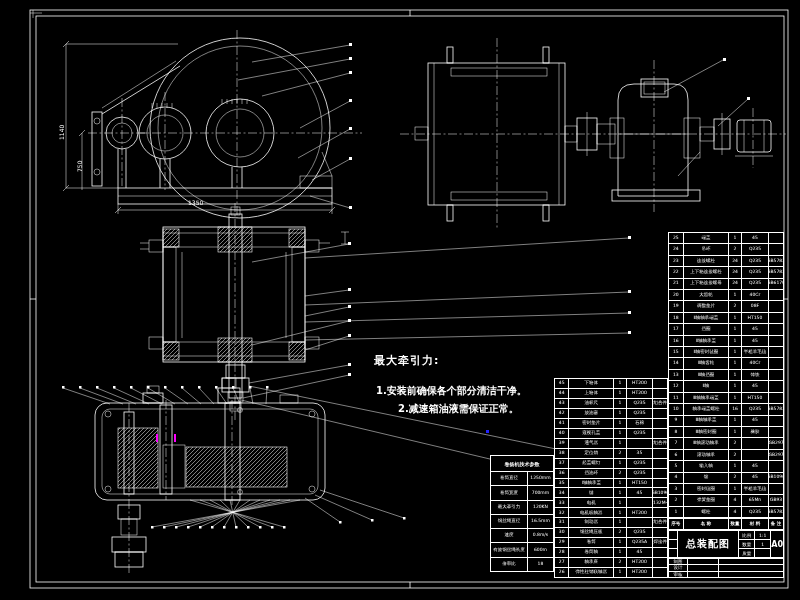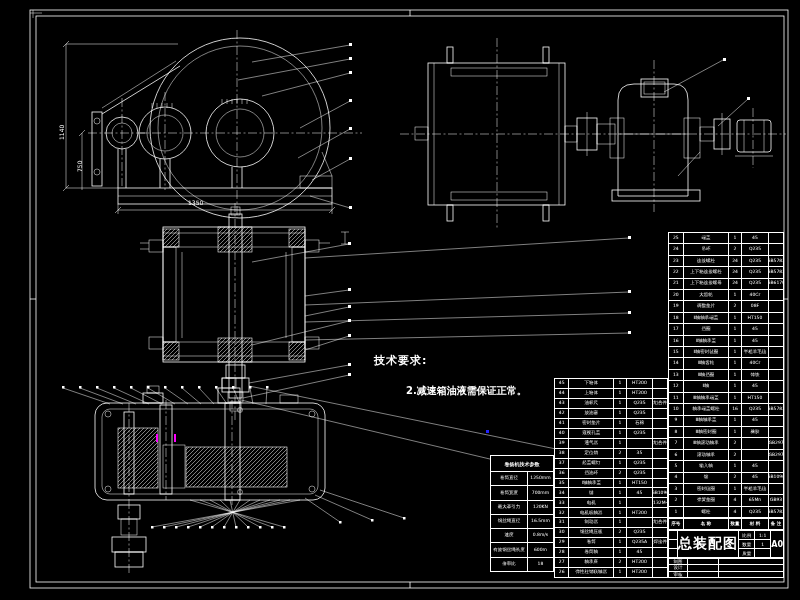--- a/index.html
+++ b/index.html
@@ -26,32 +26,32 @@
   .bom .td:nth-child(5){width:13%;}
   
   .ptbl .td:nth-child(1){width:58%;white-space:normal;text-align:center;}
   .ptbl .td:nth-child(2){width:42%;}
   .ptitle{border-bottom:.5px solid #fff;font-size:5px;font-weight:bold;display:flex;align-items:center;
           justify-content:center;height:15px;flex:none;}
   
   .techreq{position:absolute;left:374px;top:353px;width:205px;font-weight:bold;}
   .techreq .t{font-size:11px;margin-bottom:16px;letter-spacing:1px;}
   .techreq .i{font-size:10px;margin-bottom:4px;white-space:nowrap;}
-  .ind1{margin-left:2px;}.ind2{margin-left:32px;}.ind3{margin-left:30px;}
+  .ind1{margin-left:2px;}.ind2{margin-left:24px;}.ind3{margin-left:30px;}
   
   .dim{position:absolute;font-size:6px;color:#fff;white-space:nowrap;}
   .rot{transform:rotate(-90deg);transform-origin:left top;}
   
   .titleblock{position:absolute;left:668px;top:530px;width:116px;height:48px;border:1px solid #fff;
               box-sizing:border-box;display:flex;flex-direction:column;background:#000;}
   .tb-top{display:flex;height:26px;border-bottom:.5px solid #fff;}
   .tb-mini{width:8px;display:flex;flex-direction:column;border-right:.5px solid #fff;}
   .tb-mini div{flex:1;border-top:.5px solid #fff;}
   .tb-mini div:first-child{border-top:none;}
-  .tb-title{width:62px;display:flex;align-items:center;justify-content:center;font-size:14px;
+  .tb-title{width:62px;display:flex;align-items:center;justify-content:center;font-size:10px;
             font-weight:bold;letter-spacing:1px;border-right:.5px solid #fff;}
   .tb-grid{width:32px;display:flex;flex-direction:column;border-right:.5px solid #fff;}
   .tb-grid .gr{flex:1;display:flex;border-top:.5px solid #fff;}
   .tb-grid .gr:first-child{border-top:none;}
   .tb-grid .gc{flex:1;font-size:4.5px;display:flex;align-items:center;justify-content:center;border-left:.5px solid #fff;}
   .tb-grid .gc:first-child{border-left:none;}
   .tb-a0{flex:1;display:flex;align-items:center;justify-content:center;font-size:8px;font-weight:bold;}
   .tb-row{display:flex;flex:1;border-top:.5px solid #fff;}
   .tb-role{width:18px;font-size:4.5px;display:flex;align-items:center;justify-content:center;border-right:.5px solid #fff;}
   .tb-sig{width:30px;border-right:.5px solid #fff;}
@@ -372,21 +372,22 @@
     </g>
 
     <rect x="486" y="430" width="3" height="3" fill="#2222ff"></rect>
   </svg>
 
   <div class="dim rot" style="left:58px;top:140px;">1140</div>
   <div class="dim rot" style="left:76px;top:172px;">750</div>
   <div class="dim" style="left:188px;top:199px;">1350</div>
 
   <div class="techreq">
-    <div class="t">技术要求:</div>
+    <div class="t">最大牵引力:</div>
+    <div class="i ind1">1.安装前确保各个部分清洁干净。</div>
     <div class="i ind2">2.减速箱油液需保证正常。</div>
   </div>
 
   <div class="tbl ptbl" style="left:490px;top:455px;width:64px;height:117px;">
     <div class="ptitle">卷扬机技术参数</div>
     <div class="tbody" style="display:flex;flex-direction:column;flex:1;">
         <div class="tr">
           <div class="td">卷筒直径</div>
           <div class="td">1250mm</div>
         </div>

